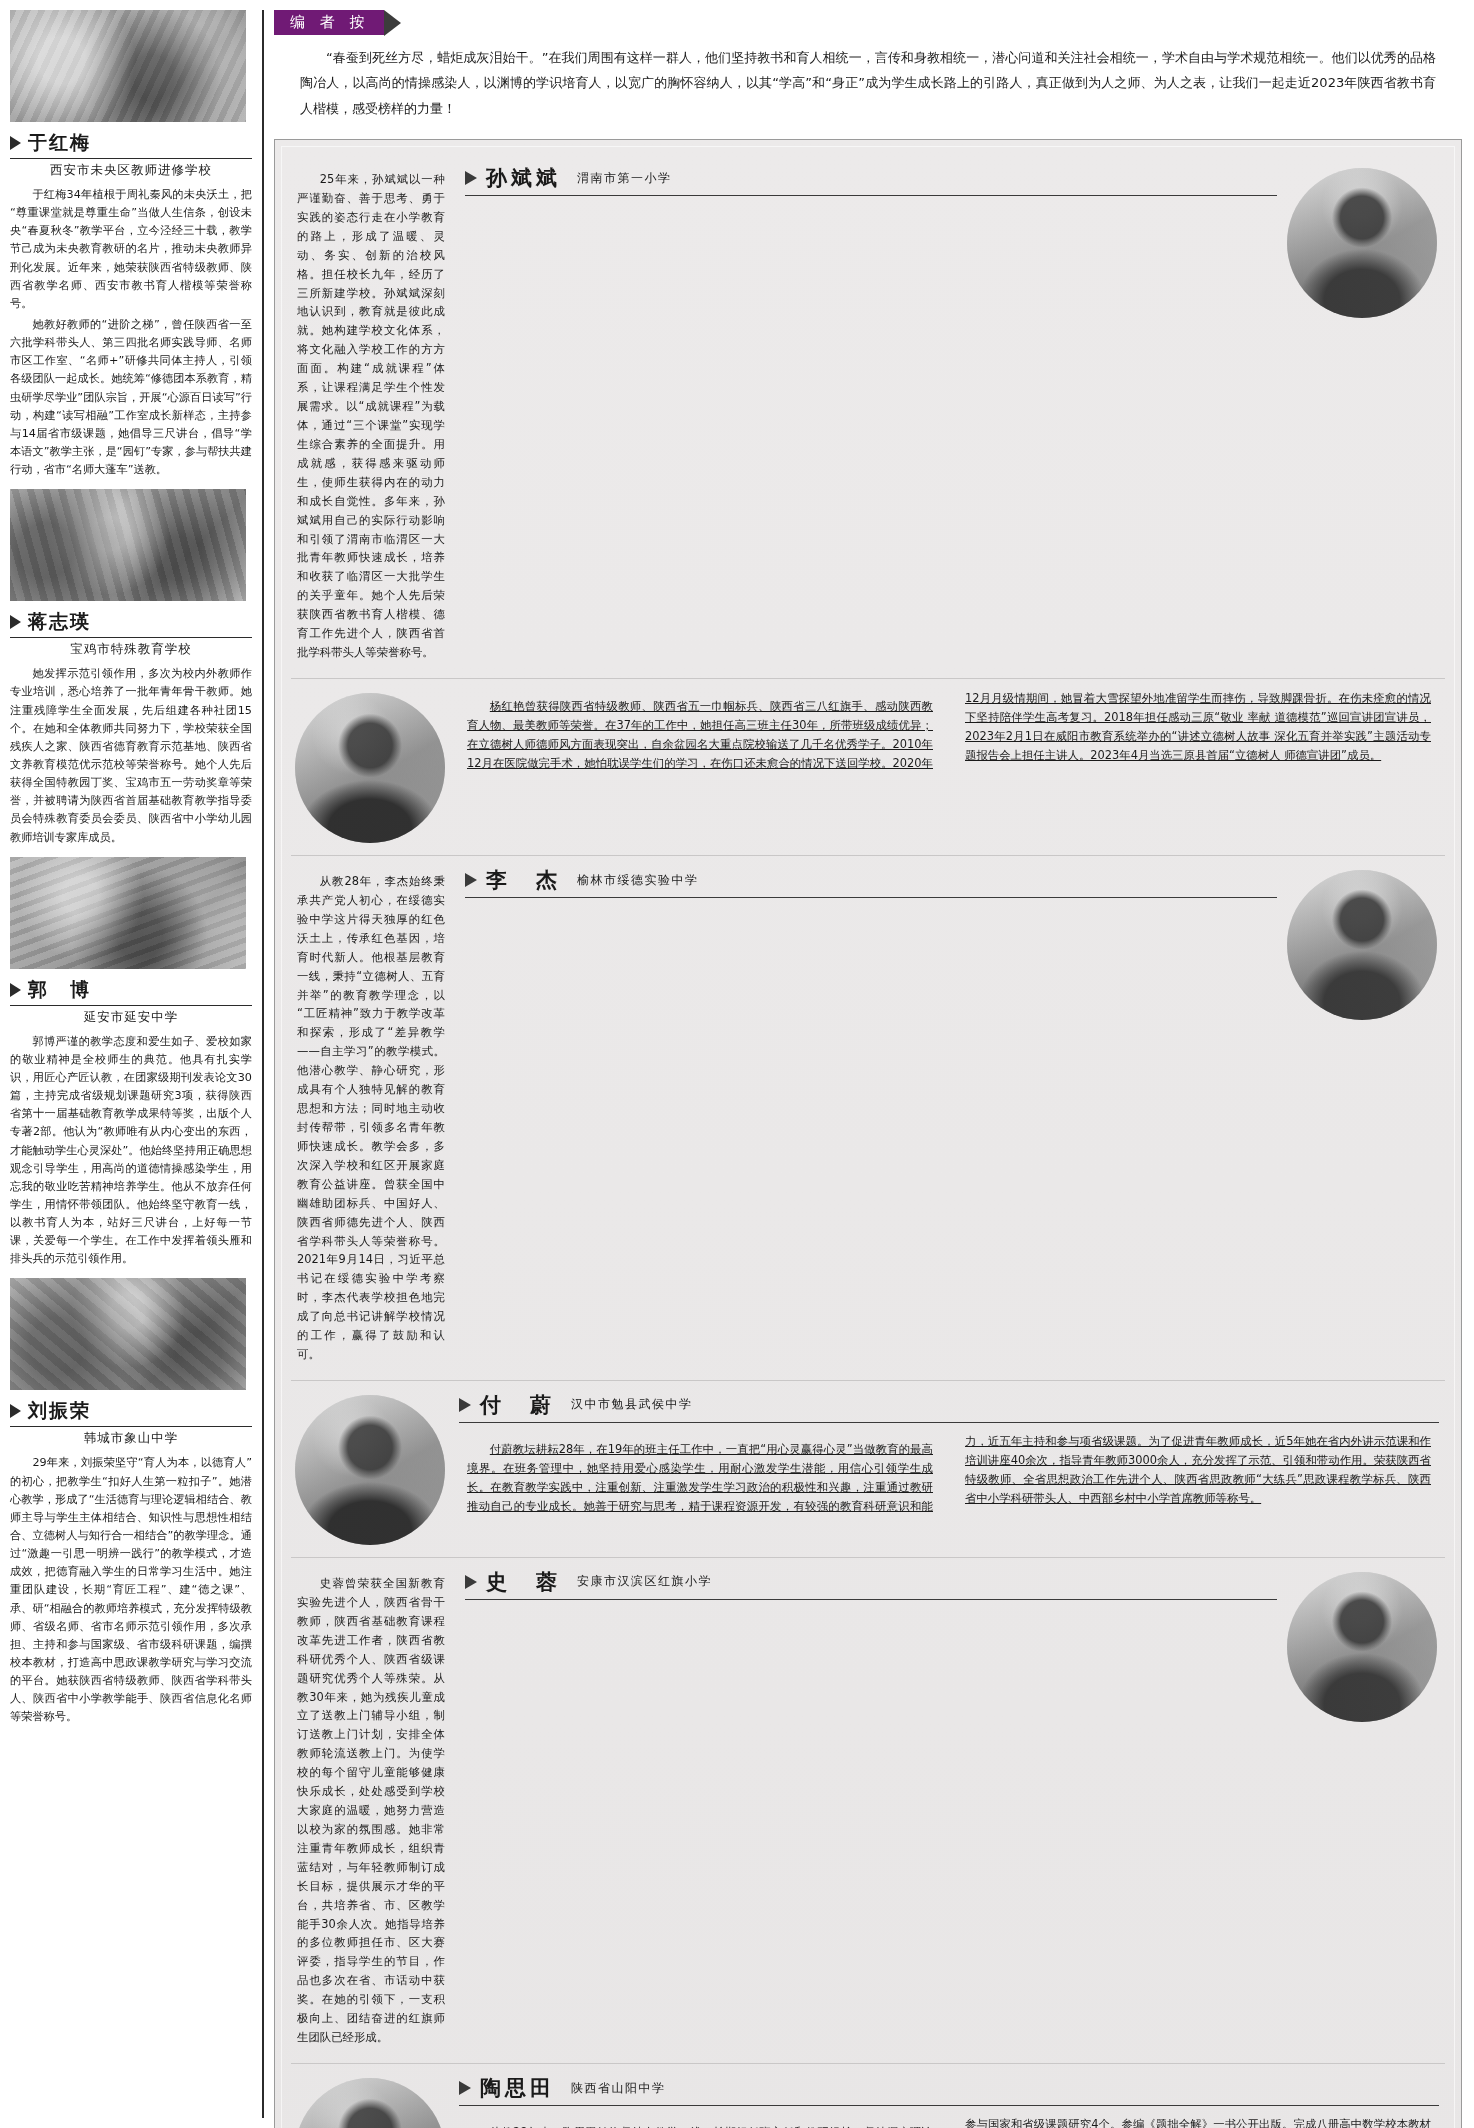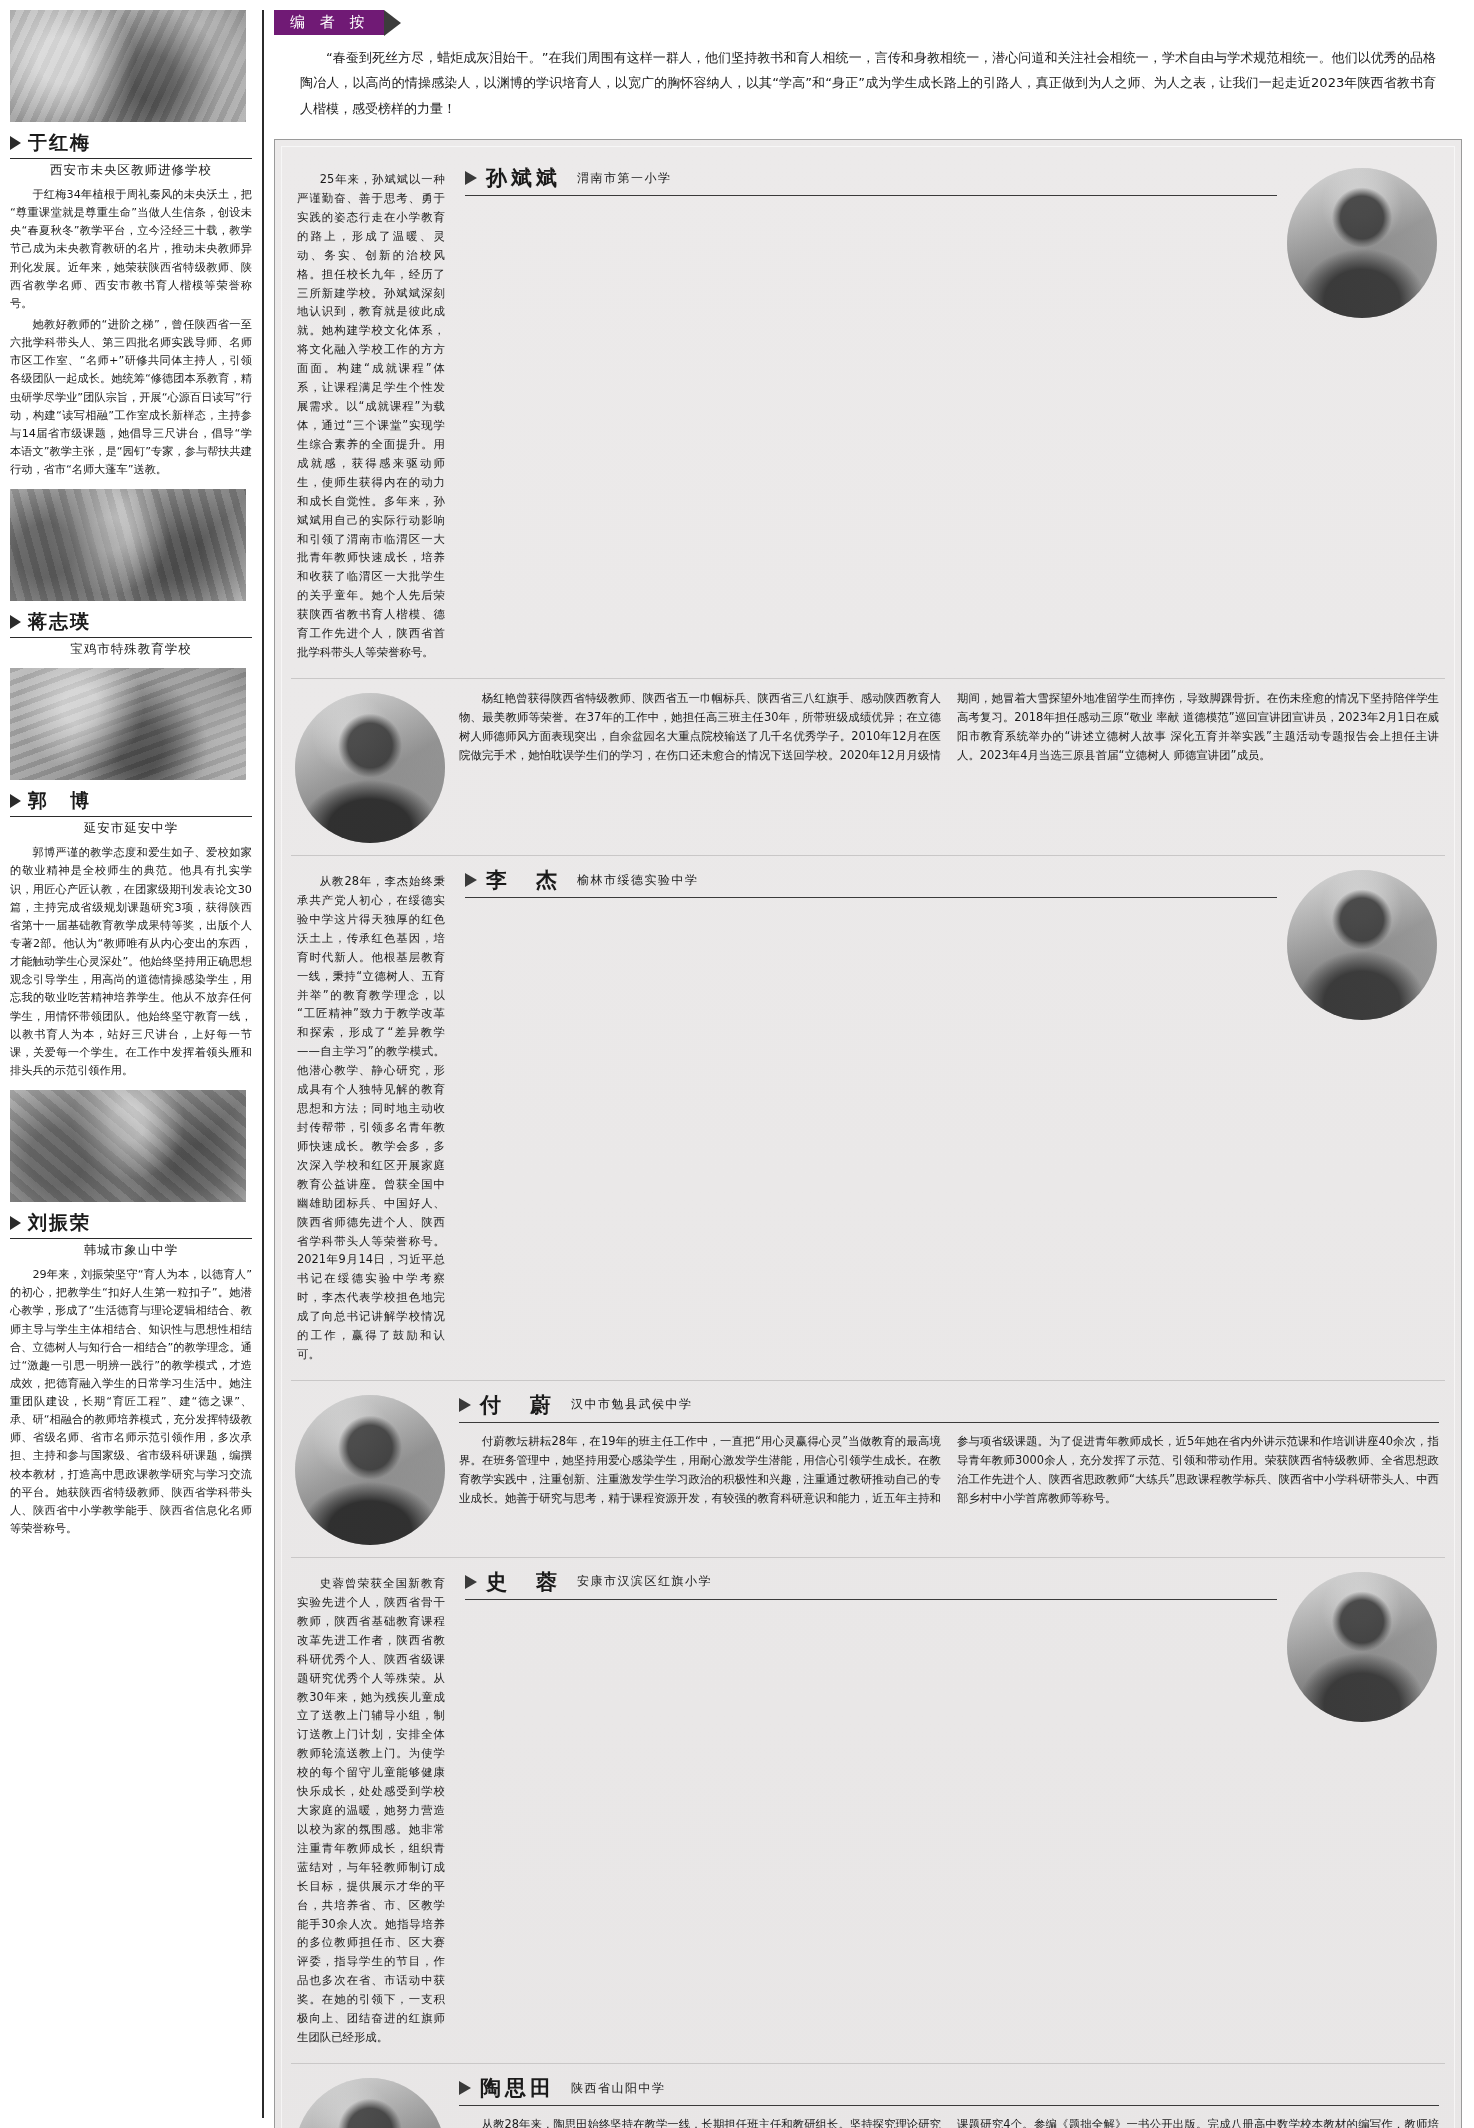--- a/index.html
+++ b/index.html
@@ -236,21 +236,21 @@
     white-space: nowrap;
   }
   .cols {
     column-count: 2;
     column-gap: 16px;
     font-size: 11.4px;
     line-height: 1.66;
     text-align: justify;
     text-justify: inter-ideograph;
   }
-  .cols p { margin: 0; text-indent: 2em; }
+  .cols p { margin: 8px; text-indent: 2em; text-decoration: underline; }
 
   .pre-text {
     flex: 0 0 168px;
     width: 168px;
     font-size: 11.4px;
     line-height: 1.66;
     text-align: justify;
     text-justify: inter-ideograph;
     padding: 2px 10px 0 2px;
   }
@@ -274,20 +274,21 @@
       <p>她教好教师的“进阶之梯”，曾任陕西省一至六批学科带头人、第三四批名师实践导师、名师市区工作室、“名师+”研修共同体主持人，引领各级团队一起成长。她统筹“修德团本系教育，精虫研学尽学业”团队宗旨，开展“心源百日读写”行动，构建“读写相融”工作室成长新样态，主持参与14届省市级课题，她倡导三尺讲台，倡导“学本语文”教学主张，是“园钉”专家，参与帮扶共建行动，省市“名师大蓬车”送教。</p>
     </div>
 
     <div class="photo p2"></div>
     <div class="name-bar">
       <span class="tri"></span>
       <span class="nm">蒋志瑛</span>
     </div>
     <div class="school">宝鸡市特殊教育学校</div>
     <div class="ltext">
+      <p>她发挥示范引领作用，多次为校内外教师作专业培训，悉心培养了一批年青年骨干教师。她注重残障学生全面发展，先后组建各种社团15个。在她和全体教师共同努力下，学校荣获全国残疾人之家、陕西省德育教育示范基地、陕西省文养教育模范优示范校等荣誉称号。她个人先后获得全国特教园丁奖、宝鸡市五一劳动奖章等荣誉，并被聘请为陕西省首届基础教育教学指导委员会特殊教育委员会委员、陕西省中小学幼儿园教师培训专家库成员。</p>
     </div>
 
     <div class="photo p3"></div>
     <div class="name-bar">
       <span class="tri"></span>
       <span class="nm">郭　博</span>
     </div>
     <div class="school">延安市延安中学</div>
     <div class="ltext">
       <p>郭博严谨的教学态度和爱生如子、爱校如家的敬业精神是全校师生的典范。他具有扎实学识，用匠心产匠认教，在团家级期刊发表论文30篇，主持完成省级规划课题研究3项，获得陕西省第十一届基础教育教学成果特等奖，出版个人专著2部。他认为“教师唯有从内心变出的东西，才能触动学生心灵深处”。他始终坚持用正确思想观念引导学生，用高尚的道德情操感染学生，用忘我的敬业吃苦精神培养学生。他从不放弃任何学生，用情怀带领团队。他始终坚守教育一线，以教书育人为本，站好三尺讲台，上好每一节课，关爱每一个学生。在工作中发挥着领头雁和排头兵的示范引领作用。</p>

